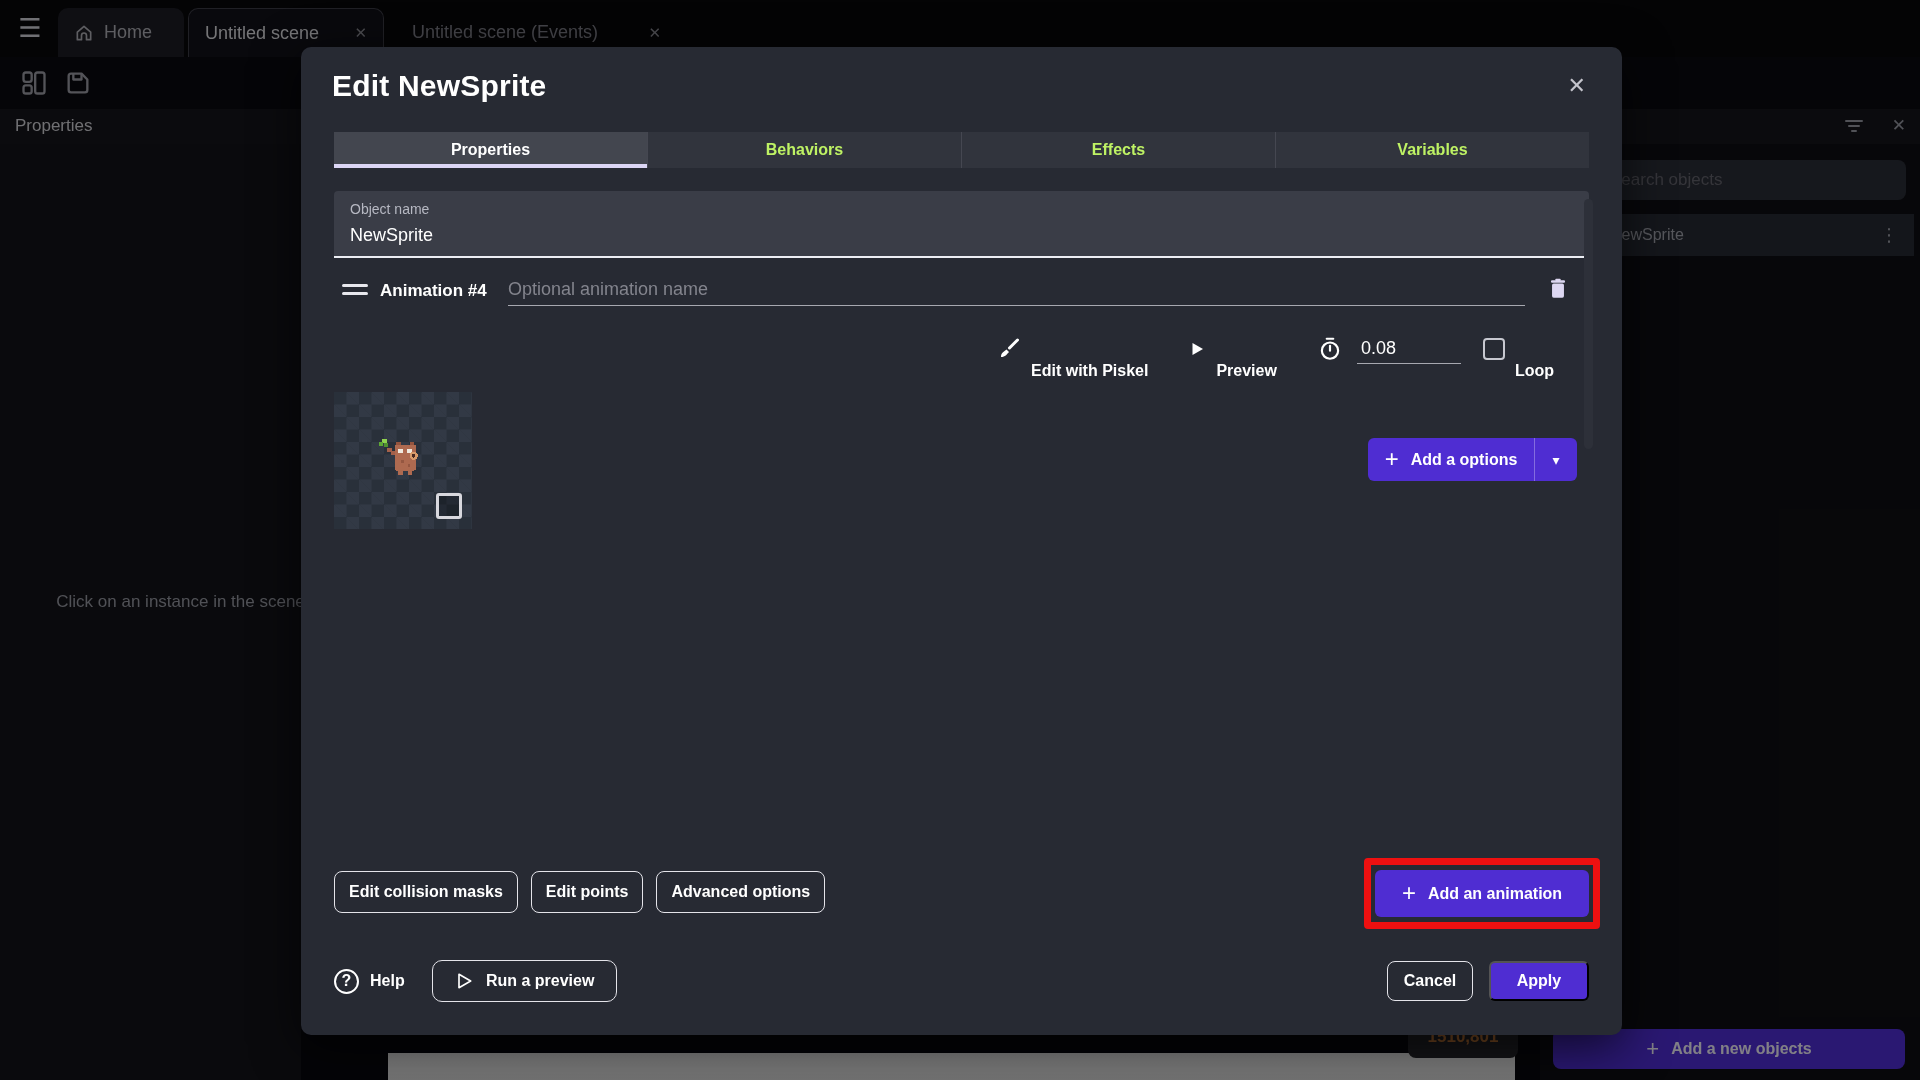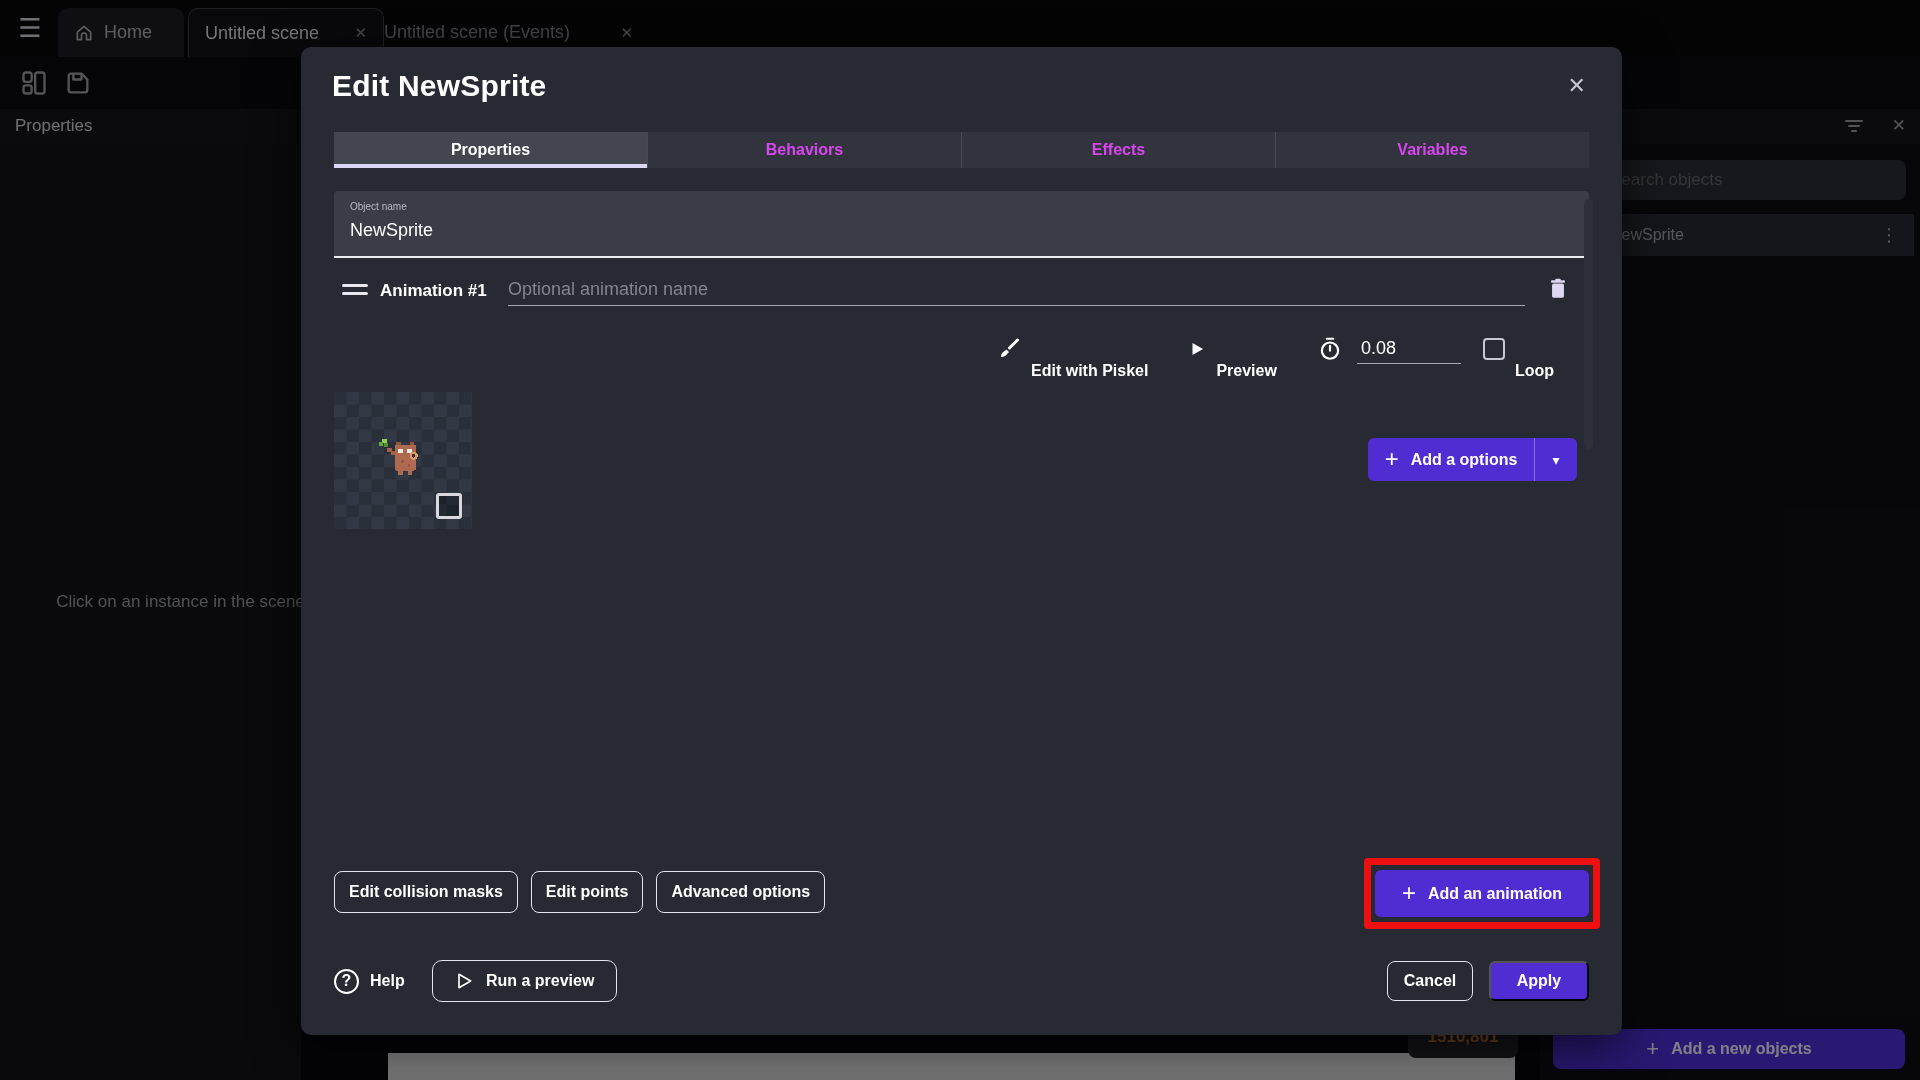--- a/index.html
+++ b/index.html
@@ -11,21 +11,21 @@
     color: #fff;
   }
   .abs { position:absolute; }
 
   
   .topbar { left:0; top:0; width:1920px; height:57px; background:#08080b; z-index:1; }
   .hamburger { left:14px; top:14px; width:32px; height:28px; color:#cfd0d6; font-size:26px; line-height:28px; text-align:center; }
   .tab { top:8px; height:49px; border-radius:10px 10px 0 0; display:flex; align-items:center; gap:10px; padding:0 16px; font-size:18px; }
   .tab-home { left:58px; width:126px; background:#1d1d24; color:#aeaeb5; }
   .tab-scene { left:188px; width:196px; background:#111118; border:1px solid #3c3c45; border-bottom:none; color:#d8d8dd; }
-  .tab-events { left:368px; width:281px; color:#7f7f88; }
+  .tab-events { left:396px; width:281px; color:#7f7f88; }
   .tab .closex { font-size:15px; color:#8b8b93; margin-left:auto; }
   .iconrow { left:0; top:57px; width:1920px; height:52px; background:#0b0b10; z-index:1; }
   .smallicon { width:28px; height:28px; color:#9b9ca4; }
   .headerband { left:0; top:109px; width:1920px; height:35px; background:#15151a; z-index:1; }
   .props-title { left:15px; top:7px; font-size:17px; color:#cfcfd4; }
   .band-icons { right:14px; top:4px; display:flex; gap:26px; align-items:center; color:#9698a2; }
 
   .left-panel { left:0; top:144px; width:301px; height:936px; background:#141419; z-index:1; }
   .empty-msg { left:0; top:444px; width:380px; text-align:center; font-size:17px; line-height:27px; color:#9597a0; }
 
@@ -51,28 +51,28 @@
   
   .dim { left:0; top:0; width:1920px; height:1080px; background:rgba(0,0,0,0.46); z-index:5; }
 
   
   .dialog { left:301px; top:47px; width:1321px; height:988px; background:#272a33; border-radius:10px;
     box-shadow:0 12px 48px rgba(0,0,0,0.65); z-index:10; }
   .dlg-title { left:31px; top:22px; font-size:30px; font-weight:800; letter-spacing:0.2px; }
   .dlg-close { right:36px; top:26px; font-size:22px; color:#c4c4cc; cursor:pointer; }
 
   .dlg-tabs { left:33px; top:85px; width:1255px; height:36px; background:#31343d; display:flex; }
-  .dlg-tab { flex:1; text-align:center; line-height:36px; font-size:16px; font-weight:bold; color:#d946ef; position:relative; }
+  .dlg-tab { flex:1; text-align:center; line-height:36px; font-size:16px; font-weight:bold; color:#bef264; position:relative; }
   .dlg-tab + .dlg-tab { border-left:1px solid #454751; }
   .dlg-tab.active { background:#43464f; color:#fff; border-left:none; }
   .dlg-tab.active::after { content:""; position:absolute; left:0; right:0; bottom:0; height:4px; background:#DCD6F5; }
 
   .objname-box { left:33px; top:144px; width:1255px; height:67px; background:#3a3d47; border-radius:4px 4px 0 0;
     border-bottom:2px solid #eceef4; padding:10px 16px; }
-  .objname-label { font-size:10px; color:#b6b8c2; }
+  .objname-label { font-size:14px; color:#b6b8c2; }
   .objname-value { font-size:18px; color:#fff; margin-top:8px; }
 
   .anim-row { left:33px; top:227px; width:1255px; height:36px; }
   .drag-handle { position:absolute; left:8px; top:10px; width:26px; height:14px; }
   .drag-handle i { display:block; height:3px; background:#e8e8ee; border-radius:2px; margin-bottom:5px; }
   .anim-label { position:absolute; left:46px; top:7px; font-size:17px; font-weight:bold; }
   .anim-name-input { position:absolute; left:174px; top:0; width:1017px; height:32px; background:transparent; border:none;
     border-bottom:1px solid #a7a8b0; color:#fff; font-size:18px; font-family:"Liberation Sans",sans-serif; outline:none; }
   .anim-name-input::placeholder { color:#83848d; }
   .anim-trash { position:absolute; left:1211px; top:2px; }
@@ -239,21 +239,21 @@
   <div class="abs objname-box">
     <div class="objname-label">Object name</div>
     <div class="objname-value">NewSprite</div>
   </div>
 
   <div class="abs anim-row">
     <div class="drag-handle">
         <i></i>
         <i></i>
       </div>
-    <div class="anim-label">Animation #1</div>
+    <div class="anim-label">Animation #4</div>
     <input class="anim-name-input" placeholder="Optional animation name" style="">
     <div class="anim-trash">
       <svg class="icon" width="26" height="26" viewBox="0 0 24 24" fill="#DDD7F2">
           <rect x="6.5" y="7" width="11" height="13" rx="1.5"></rect>
           <rect x="5.5" y="4" width="13" height="2.2" rx="1"></rect>
           <rect x="9.5" y="2.5" width="5" height="2" rx="0.8"></rect>
         </svg>
     </div>
   </div>
 

